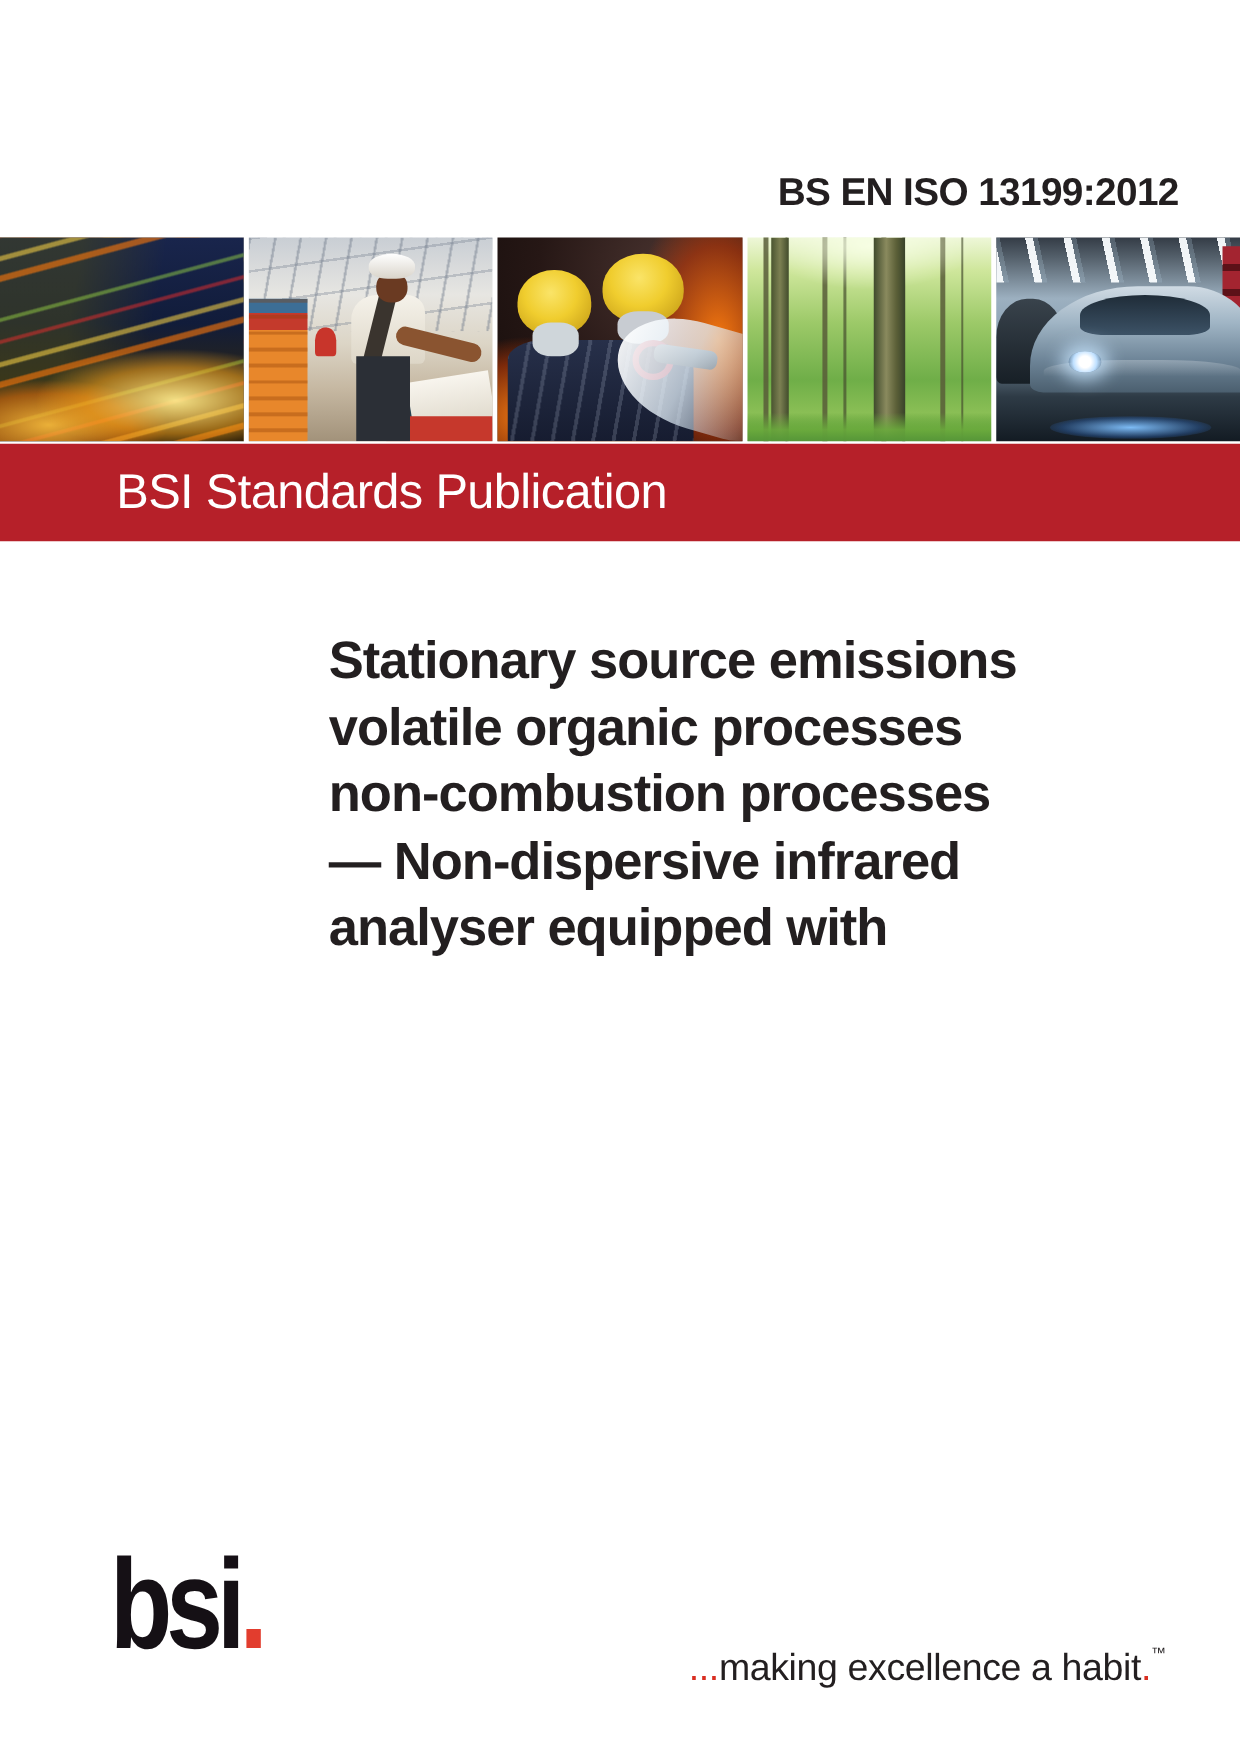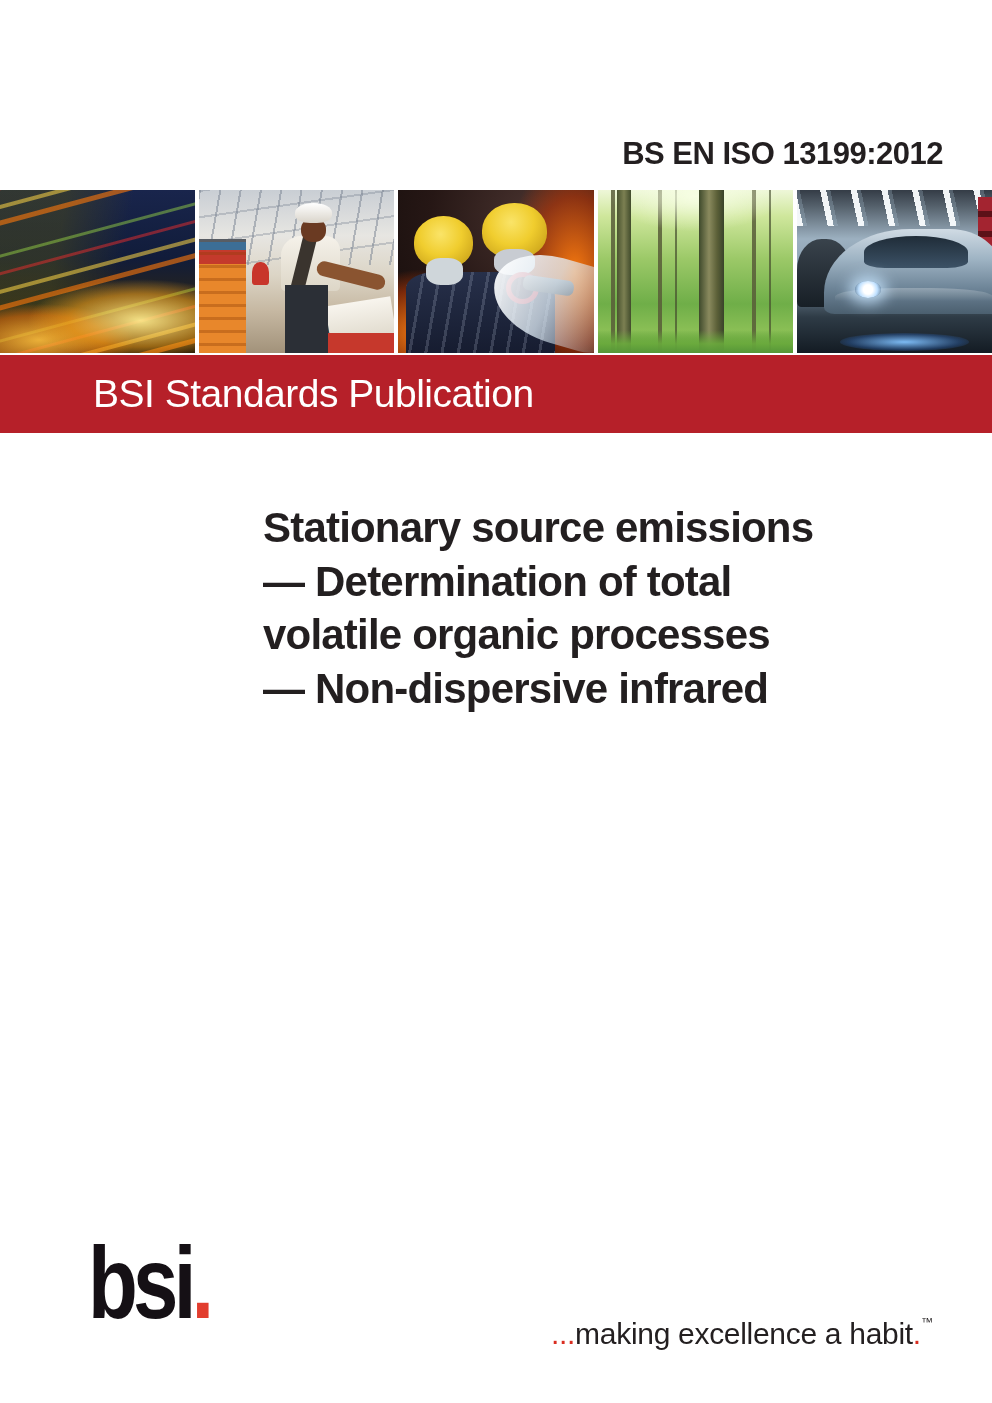--- a/index.html
+++ b/index.html
@@ -236,22 +236,23 @@
     </div>
 
   </div>
 
   <div class="banner">
     <span class="banner-label">BSI Standards Publication</span>
   </div>
 
   <h1 class="title">
     <span class="line">Stationary source emissions</span>
-    <span class="line">— Determination of total</span>
     <span class="line">volatile organic processes</span>
+    <span class="line">non-combustion processes</span>
     <span class="line">— Non-dispersive infrared</span>
+    <span class="line">analyser equipped with</span>
   </h1>
 
   <div class="logo"><span>bsi</span><span class="dot">.</span></div>
 
   <div class="tagline"><span class="red">...</span><span>making excellence a habit</span><span class="red">.</span><sup>™</sup></div>
 
 </div>
 
 </body></html>

